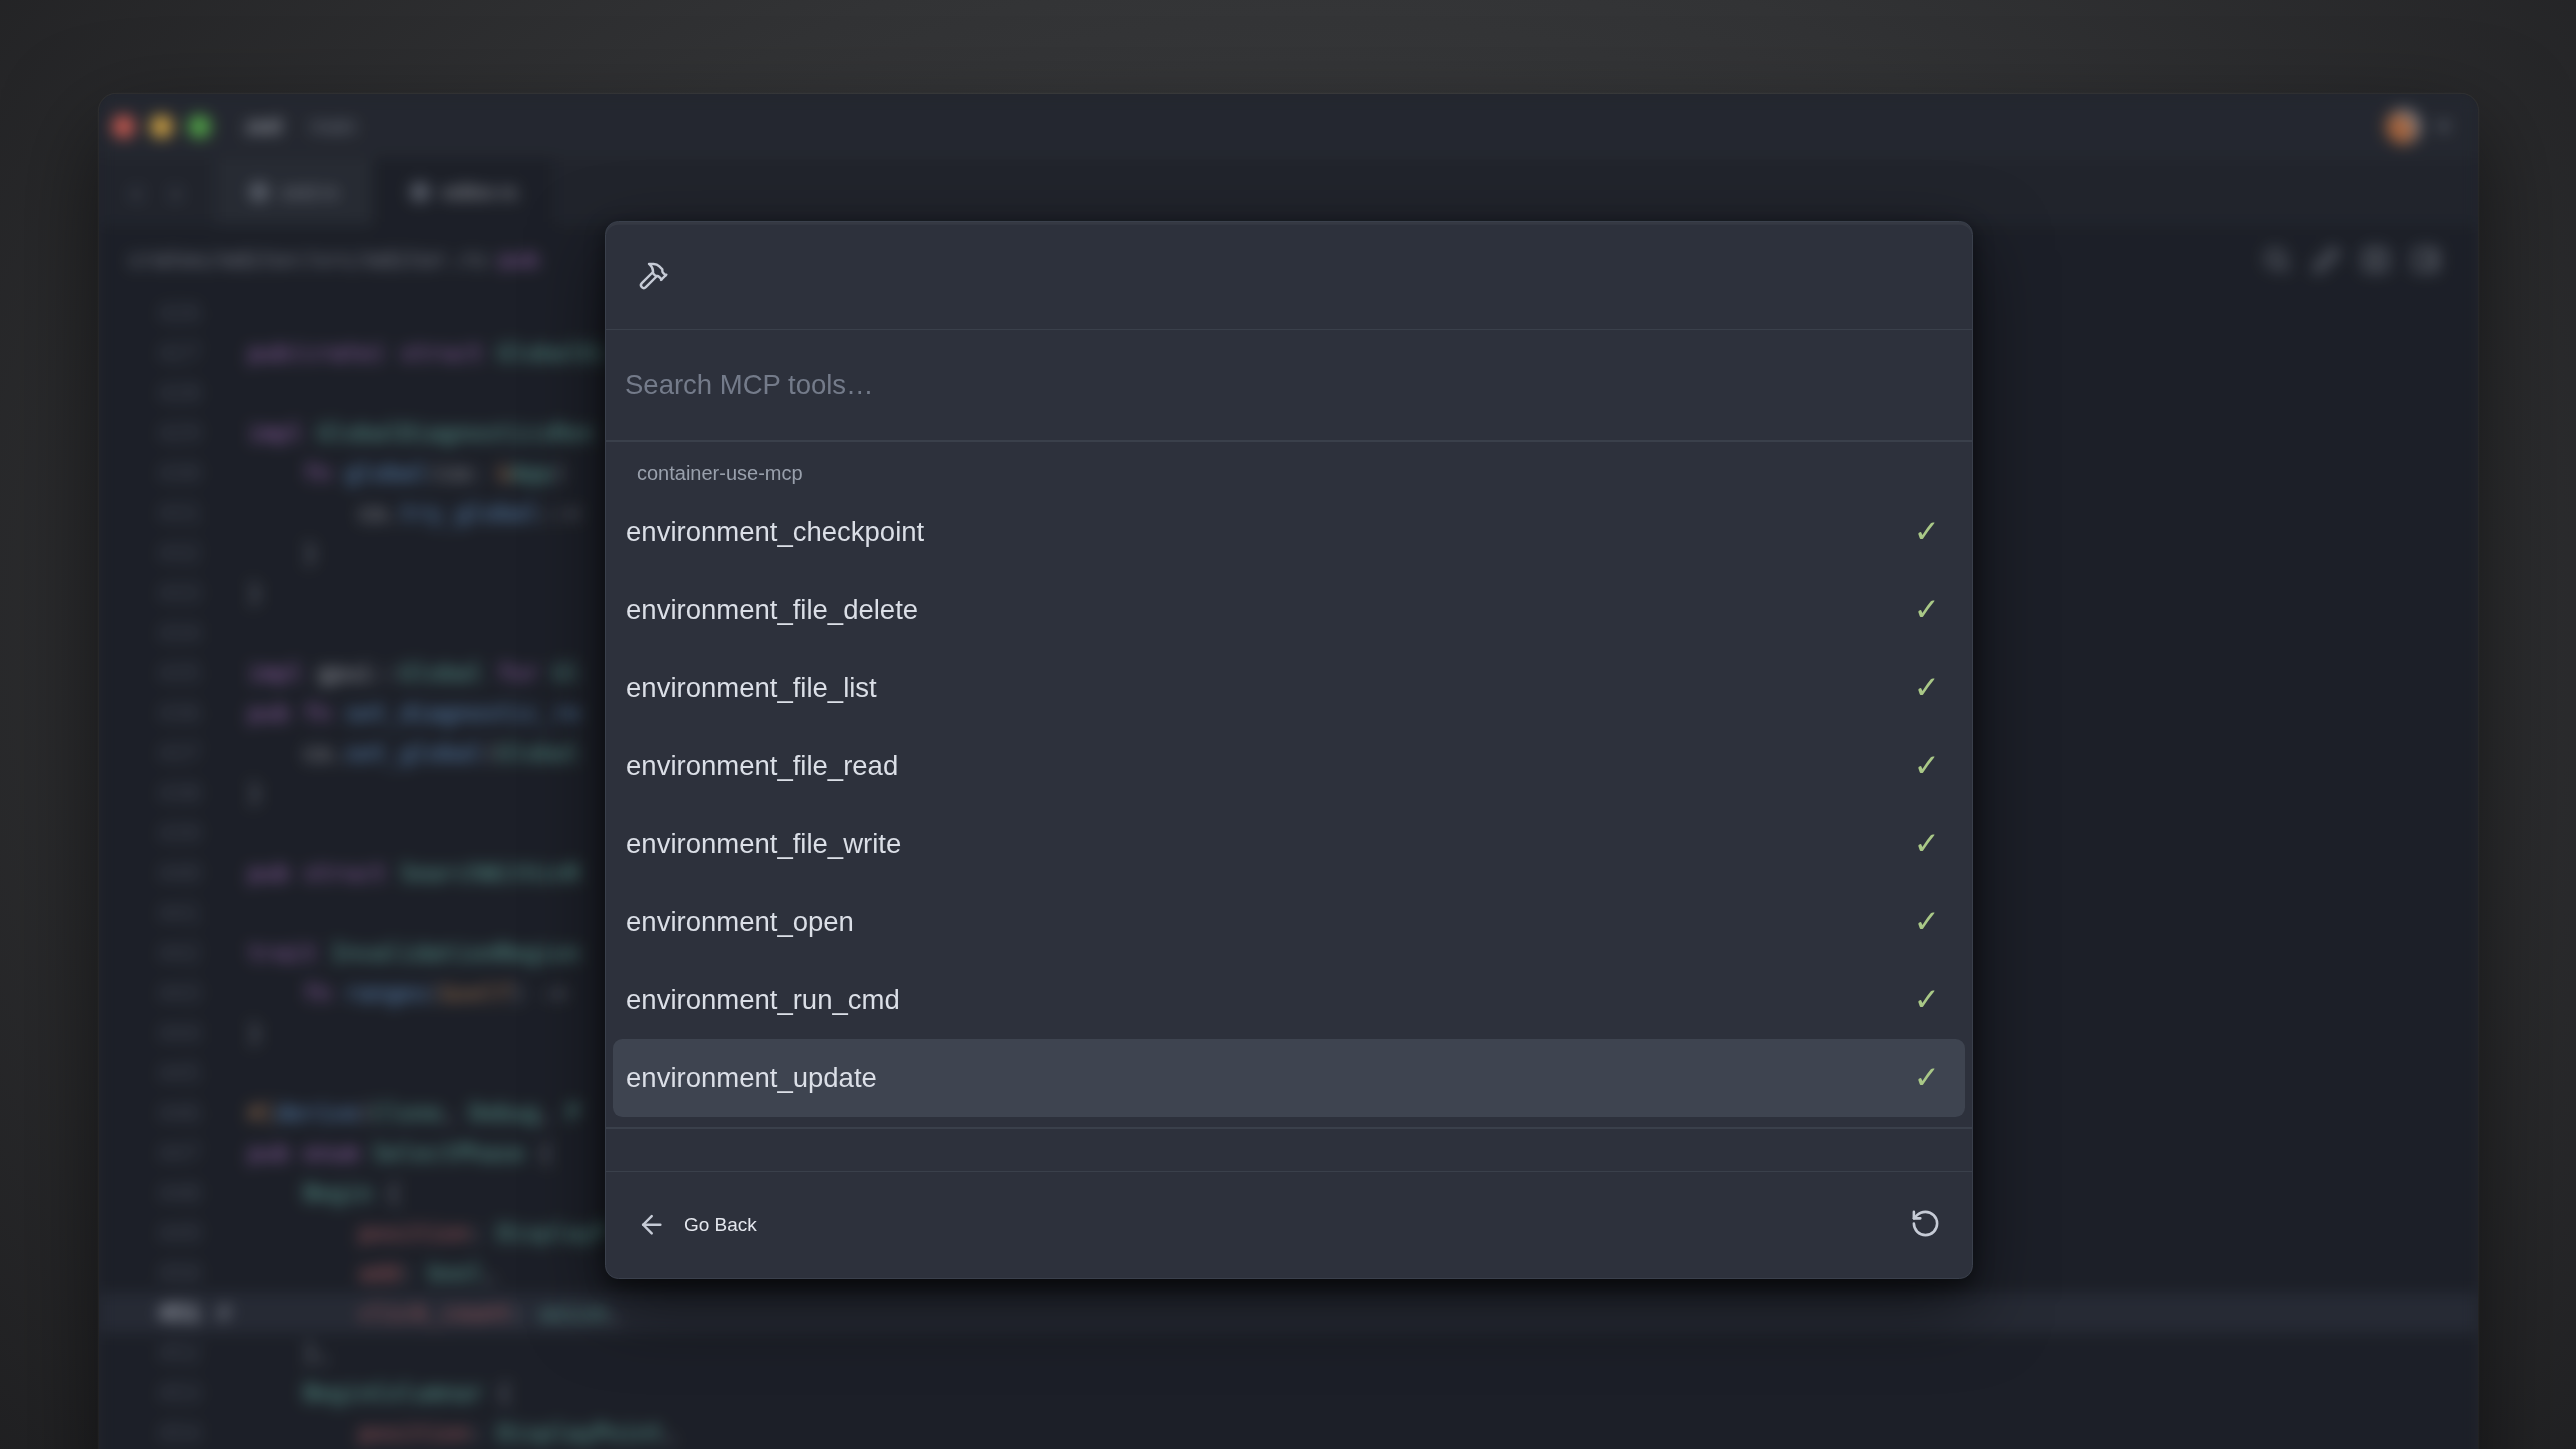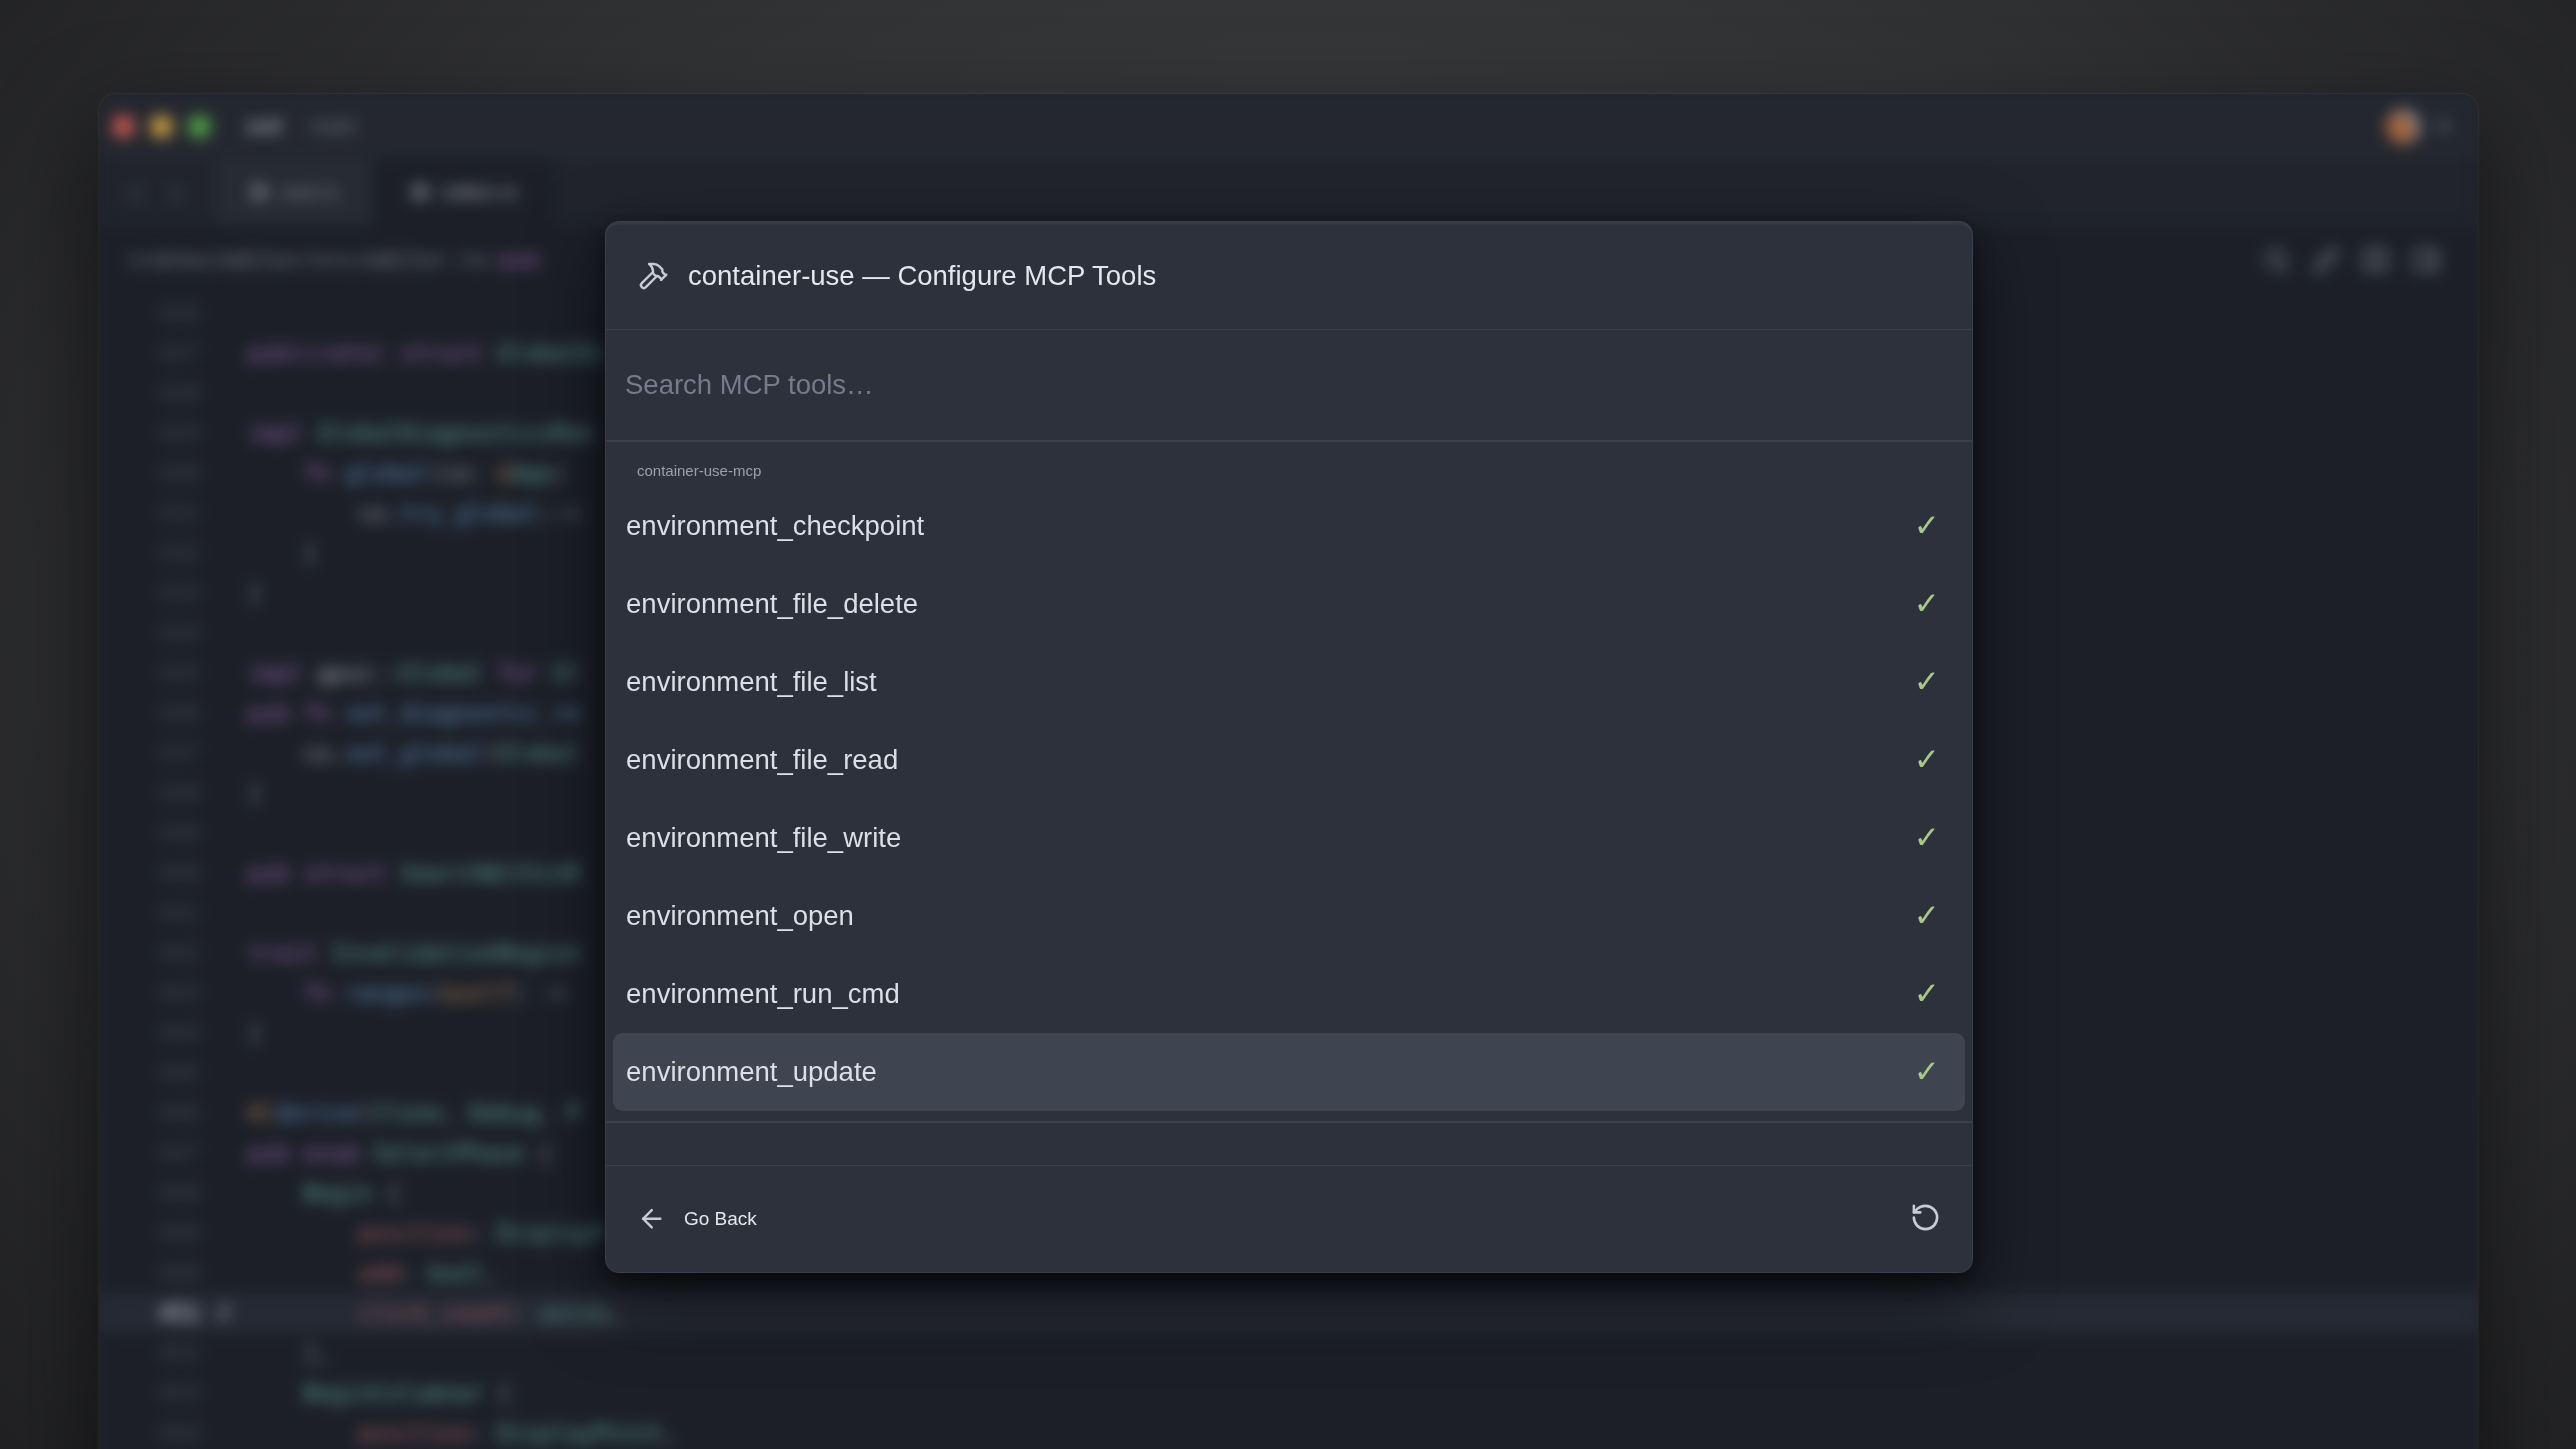--- a/index.html
+++ b/index.html
@@ -63,21 +63,21 @@
            border:1.3px solid #3a404c; color:#dce0e8; overflow:hidden; }
   .m-header { height:107px; display:flex; align-items:center; gap:19px; padding:0 31px;
               font-size:27.5px; color:#e4e7ee; }
   .m-header svg { width:32px; height:32px; stroke:#c6cbd6; fill:none; stroke-width:1.8;
                   stroke-linecap:round; stroke-linejoin:round; }
   .m-div { height:1.3px; background:#3a404b; }
   .m-search { height:110px; display:flex; align-items:center; padding:0 19px; }
   .m-search input { width:100%; background:transparent; border:none; outline:none;
                     font-family:"Liberation Sans", sans-serif; font-size:27.5px; color:#e4e7ee; }
   .m-search input::placeholder { color:#747b8a; }
-  .m-section { padding:20px 31px 8px; font-size:15px; color:#99a0ac; }
+  .m-section { padding:20px 31px 8px; font-size:20px; color:#99a0ac; }
   .m-list { padding:0 6.7px 10.7px; }
   .tool-row { height:78px; display:flex; align-items:center; justify-content:space-between;
               padding:0 25.5px 0 13.4px; border-radius:9.4px; font-size:27.5px; color:#dbdfe7; }
   .tool-row.selected { background:#3e4450; }
   .tool-check { color:#a9c887; font-size:31px; }
   .m-strip { height:42px; }
   .m-footer { height:106px; display:flex; align-items:center; justify-content:space-between; padding:0 31px; }
   .back-btn { display:flex; align-items:center; gap:17.4px; font-size:19px; color:#e4e7ee; cursor:default; }
   .back-btn svg { width:29.5px; height:29.5px; stroke:#c6cbd6; fill:none; stroke-width:2;
                   stroke-linecap:round; stroke-linejoin:round; }
@@ -303,21 +303,20 @@
     <div class="win-dim"></div>
   </div>
 
   <div class="modal">
     <div class="m-header">
       <svg viewBox="0 0 24 24">
         <path d="m15 12-8.373 8.373a1 1 0 1 1-3-3L12 9"></path>
         <path d="m18 15 4-4"></path>
         <path d="m21.5 11.5-1.914-1.914A2 2 0 0 1 19 8.172V7l-2.26-2.26a6 6 0 0 0-4.202-1.756L9 2.96l.92.82A6.18 6.18 0 0 1 12 8.4V10l2 2h1.172a2 2 0 0 1 1.414.586L18.5 14.5"></path>
       </svg>
-      <span>container-use — Configure MCP Tools</span>
     </div>
     <div class="m-div"></div>
     <div class="m-search">
       <input type="text" value="" placeholder="Search MCP tools…" style="">
     </div>
     <div class="m-div"></div>
     <div class="m-section">container-use-mcp</div>
     <div class="m-list" id="tool-list">
         <div class="tool-row">
           <span>environment_checkpoint</span>

